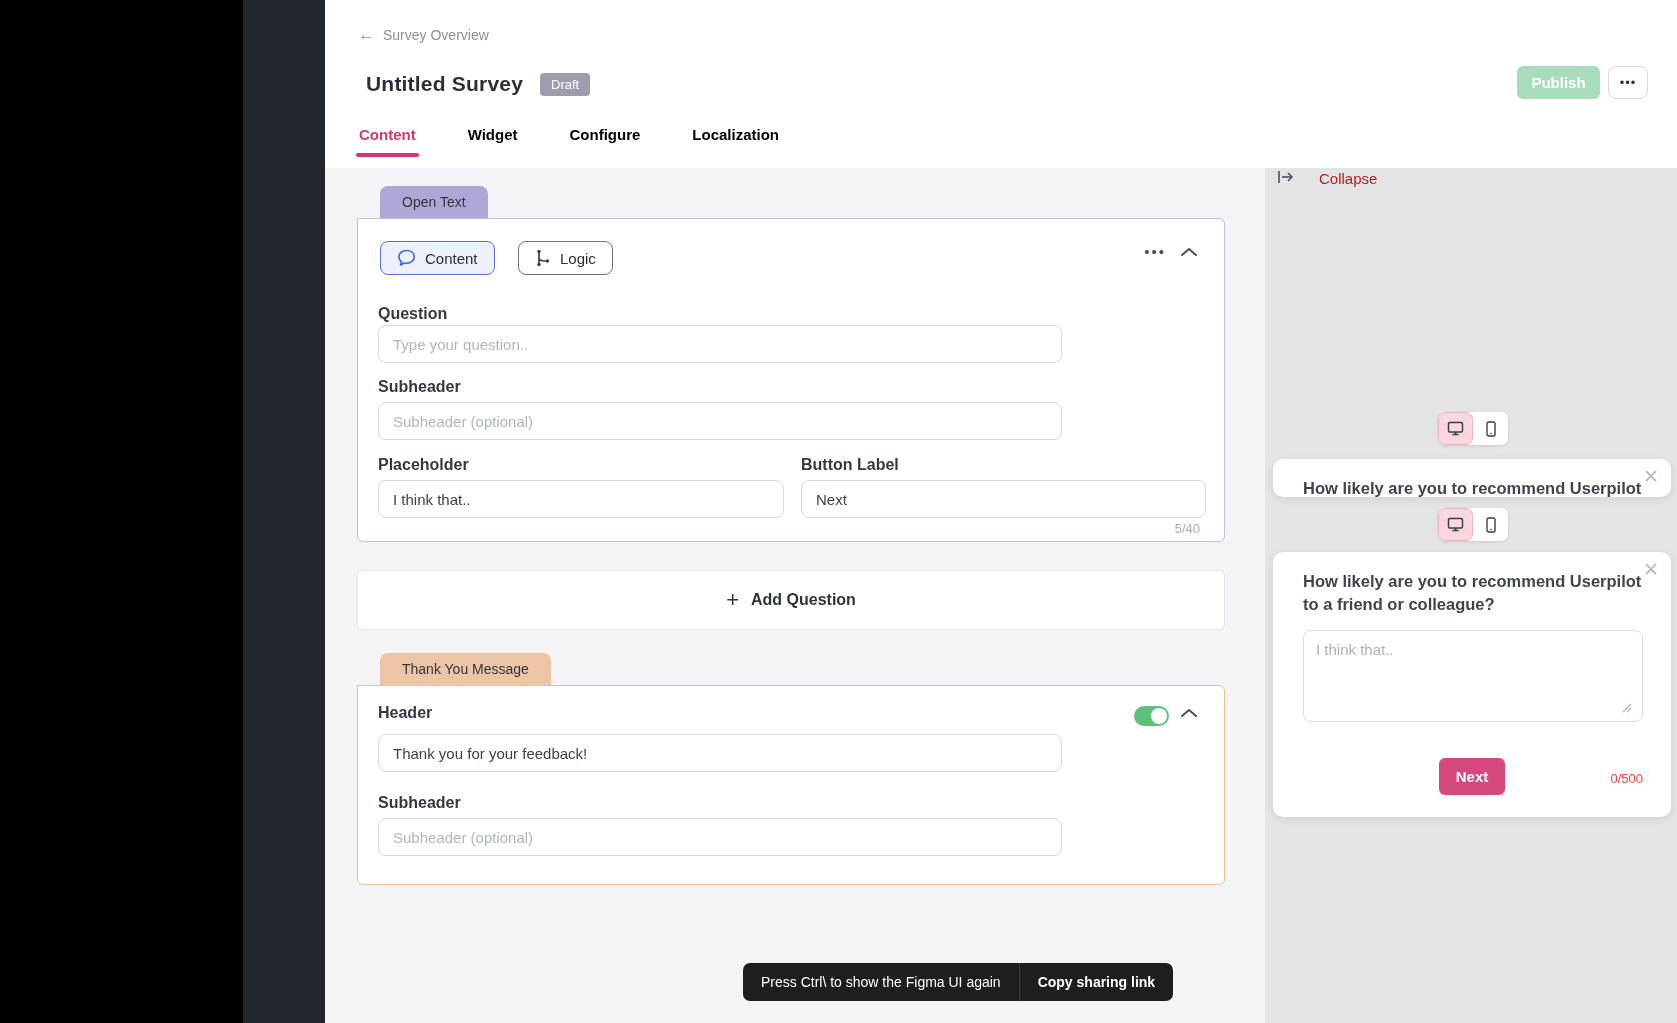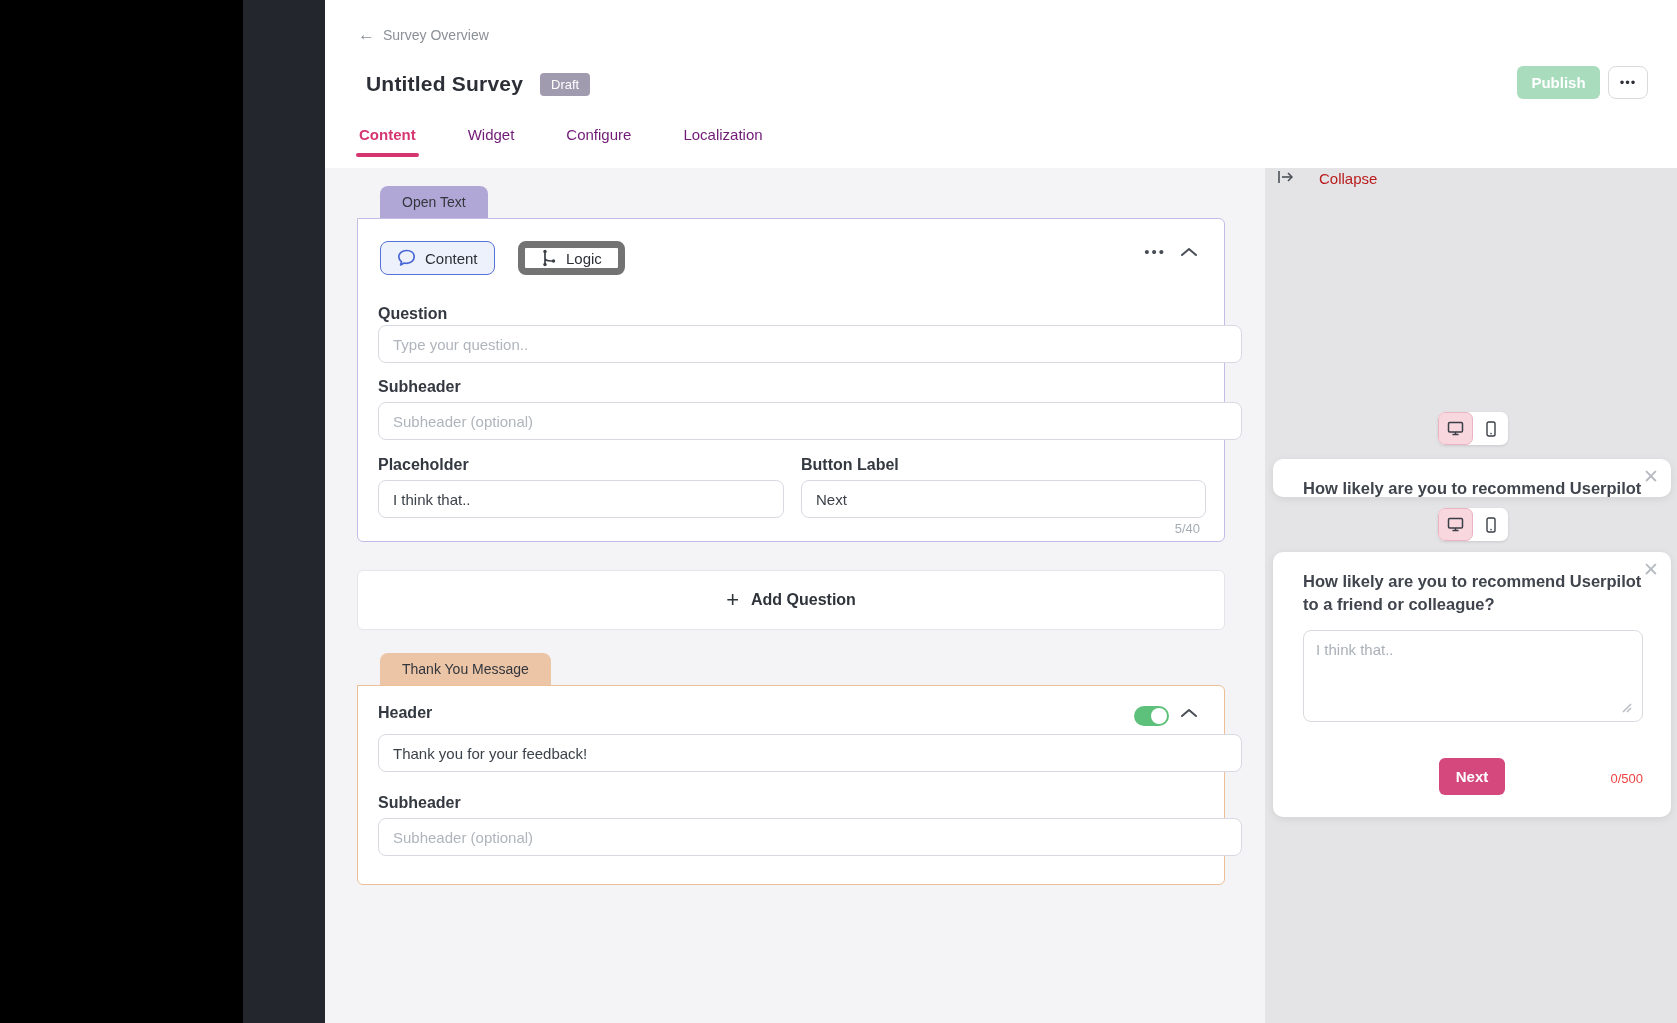--- a/index.html
+++ b/index.html
@@ -21,46 +21,46 @@
   .breadcrumb .arrow { font-size:17px; line-height:1; color:#8b9096; }
   .title-row { position:absolute; left:366px; top:72px; display:flex; align-items:center; gap:17px; }
   .page-title { font-size:21px; font-weight:bold; color:#2c3036; letter-spacing:.2px; }
   .badge { background:#a19bb0; color:#fff; font-size:13px; padding:4px 11px; border-radius:4px;text-align:center; }
   .publish-btn { position:absolute; left:1517px; top:66px; width:83px; height:33px; background:#a8dcbd;
                  color:#fff; font-weight:bold; font-size:15px; border:none; border-radius:6px; cursor:pointer; }
   .more-btn { position:absolute; left:1608px; top:66px; width:40px; height:33px; background:#fff;
               border:1px solid #d8dade; border-radius:8px; color:#2c3036; font-size:13px;
               letter-spacing:1px; cursor:pointer; line-height:30px; text-align:center; }
   .tabs { position:absolute; left:359px; top:126px; display:flex; gap:52px; font-size:15px; }
-  .tab { color:#701a75; padding-bottom:14px; position:relative; cursor:pointer; }
+  .tab { color:#000000; padding-bottom:14px; position:relative; cursor:pointer;font-weight:bold; }
   .tab.active { color:#d6366f; font-weight:bold; }
   .tab.active::after { content:""; position:absolute; left:-3px; right:-3px; bottom:0; height:4px;
                        background:#d6366f; border-radius:3px; }
 
   
   .tag { position:absolute; height:40px; line-height:32px; padding:0 22px; font-size:14px;
          color:#32363c; border-radius:8px 8px 0 0; }
   .tag-open-text { left:380px; top:186px; background:#b1a7d7; }
   .tag-thankyou { left:380px; top:653px; background:#ecc5a7; }
 
   .card { position:absolute; background:#fff; border-radius:0 6px 6px 6px; }
   .card1 { left:357px; top:218px; width:868px; height:324px; border:1px solid #c5bce6; }
   .card2 { left:357px; top:685px; width:868px; height:200px; border:1px solid #ecbf97; }
 
   .seg-btn { position:absolute; top:22px; height:34px; display:flex; align-items:center; gap:9px;
              padding:0 16px; border-radius:8px; font-size:15px; color:#2c3036; cursor:pointer; background:#fff; }
   .seg-content { left:22px; background:#edf1fb; border:1.5px solid #5871d8; }
-  .seg-logic { left:160px; border:7px solid #737373; }
+  .seg-logic { left:160px; border:1px solid #737373; }
   .kebab { position:absolute; right:58px; top:24px; color:#4a4f57; font-size:15px; letter-spacing:2px; cursor:pointer; }
   .collapse-chevron { position:absolute; right:26px; top:28px; cursor:pointer; }
 
   .f-label { position:absolute; left:20px; font-size:16px; font-weight:600; color:#343941;text-align:center; }
   .f-input { position:absolute; height:38px; border:1px solid #d7dae2; border-radius:8px;
              padding:0 14px; font-size:15px; color:#3c424a; background:#fff;
-             font-family:"Liberation Sans", sans-serif; width:864px; left:20px; }
+             font-family:"Liberation Sans", sans-serif; width:684px; left:20px; }
   .f-input::placeholder { color:#b0b5bd; }
   .counter { position:absolute; font-size:13px; color:#a7acb4; }
 
   
   .add-question { position:absolute; left:357px; top:570px; width:868px; height:60px; background:#fff;
                   border:1px solid #e4e5e9; border-radius:6px; display:flex; align-items:center;
                   justify-content:center; gap:12px; font-size:16px; font-weight:600; color:#2f343b; cursor:pointer; }
   .add-question .plus { font-size:22px; font-weight:400; color:#2f343b; }
 
   
@@ -237,13 +237,18 @@
     <div class="pv-question">How likely are you to recommend Userpilot to a friend or colleague?</div>
     <textarea class="pv-textarea" placeholder="I think that.." style=""></textarea>
     <svg class="pv-resize" width="14" height="14" viewBox="0 0 14 14">
       <line x1="4" y1="12" x2="12" y2="4" stroke="#b9bec5" stroke-width="1.6"></line>
       <line x1="8" y1="12" x2="12" y2="8" stroke="#b9bec5" stroke-width="1.6"></line>
     </svg>
     <div class="pv-counter">0/500</div>
     <button class="pv-next">Next</button>
   </div>
 
+  <div class="toast">
+    <span class="toast-msg">Press Ctrl\ to show the Figma UI again</span>
+    <span class="toast-divider"></span>
+    <span class="toast-action">Copy sharing link</span>
+  </div>
 </div>
 
 </body></html>

